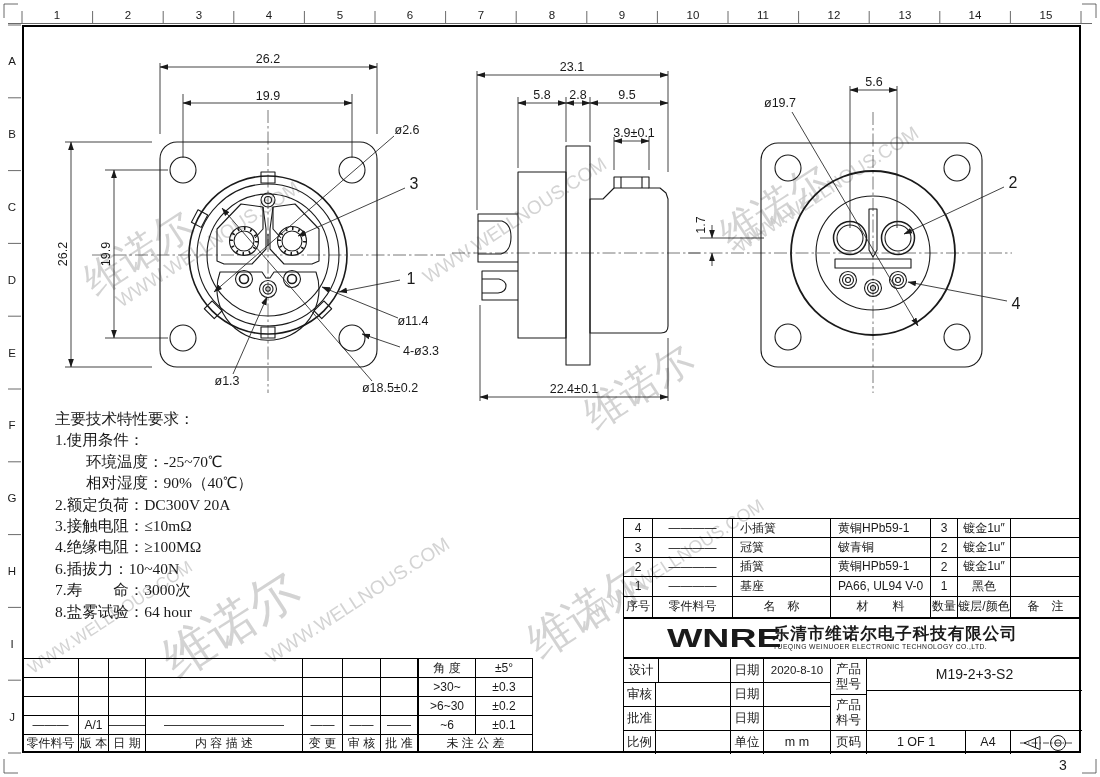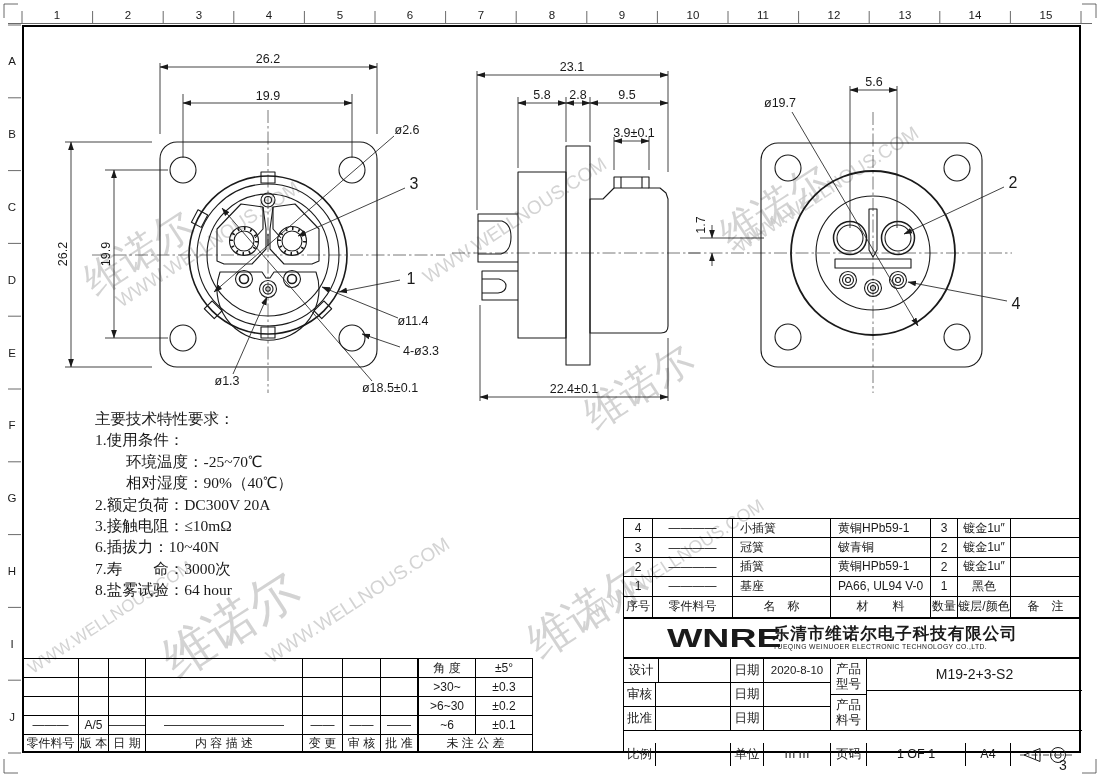--- a/index.html
+++ b/index.html
@@ -10,39 +10,39 @@
   #frame{position:absolute;left:22px;top:25px;width:1059px;height:728px;border:2.5px solid #000;
          box-sizing:border-box;z-index:2;}
   svg.draw{position:absolute;left:0;top:0;z-index:3;}
   .gnum{position:absolute;top:15px;transform:translate(-50%,-50%);font-size:11.5px;z-index:3;}
   .gltr{position:absolute;left:12px;transform:translate(-50%,-50%);font-size:11.5px;z-index:3;}
   .dim{position:absolute;transform:translate(-50%,-50%);font-size:12.5px;white-space:nowrap;z-index:4;}
   .dim.v{transform:translate(-50%,-50%) rotate(-90deg);}
   .dim.b{font-size:16px;}
   #tech{position:absolute;left:55px;top:408px;z-index:4;font-size:15.5px;line-height:21.4px;
         font-family:"Liberation Serif",serif;}
-  #tech div{white-space:pre;margin-left:40px;}
+  #tech div{white-space:pre;}
   .tbl{position:absolute;z-index:5;border:1.5px solid #000;box-sizing:border-box;display:grid;}
   .tbl>div{border-right:1px solid #000;border-bottom:1px solid #000;display:flex;align-items:center;
            justify-content:center;font-size:12px;white-space:pre;overflow:hidden;box-sizing:border-box;}
   .tbl>div.lastc{border-right:none;} .tbl>div.lastr{border-bottom:none;}
   .tbl>div.lft{justify-content:flex-start;padding-left:7px;}
   .sm{font-size:9.5px;} 
   #company{position:absolute;left:623px;top:618px;width:458px;height:40px;border:1.5px solid #000;
            box-sizing:border-box;z-index:5;display:flex;align-items:center;justify-content:center;gap:10px;}
   #logo{font-weight:900;font-size:25px;letter-spacing:0px;transform:scaleX(1.5);font-family:"Liberation Sans",sans-serif;}
   #cname{text-align:left;line-height:1;}
   #cname .cn{font-size:16.5px;font-weight:bold;letter-spacing:1px;}
   #cname .en{font-size:6.8px;letter-spacing:.4px;margin-top:2px;}
   #titleblock{position:absolute;left:623px;top:658px;width:458px;height:95px;border:1.5px solid #000;
               box-sizing:border-box;z-index:5;}
   #titleblock .cell{position:absolute;border-right:1px solid #000;border-bottom:1px solid #000;
                     box-sizing:border-box;display:flex;align-items:center;justify-content:center;
                     font-size:12.5px;white-space:pre;flex-direction:column;line-height:1.15;}
-  #titleblock .cell.nr{border-right:none;} #titleblock .cell.nb{border-bottom:none;margin-top:12px;}
+  #titleblock .cell.nr{border-right:none;} #titleblock .cell.nb{border-bottom:none;}
   #prod{position:absolute;left:533px;top:658px;width:90px;height:95px;border:1.5px solid #000;
         box-sizing:border-box;z-index:5;display:flex;flex-direction:column;align-items:center;
         justify-content:center;font-size:13px;line-height:1.5;}
   .shno{position:absolute;left:1063px;top:765px;transform:translate(-50%,-50%);font-size:14px;z-index:4;}
 </style>
 </head>
 <body>
 <div id="sheet">
 
 <div class="wm" style="left:88px;top:258px;font-size:40px;">维诺尔</div>
@@ -223,41 +223,42 @@
   <span class="dim" style="left:268px;top:59px">26.2</span>
   <span class="dim" style="left:268px;top:96px">19.9</span>
   <span class="dim v" style="left:63px;top:254px">26.2</span>
   <span class="dim v" style="left:106px;top:254px">19.9</span>
   <span class="dim" style="left:407px;top:130px">ø2.6</span>
   <span class="dim b" style="left:414px;top:184px">3</span>
   <span class="dim b" style="left:411px;top:279px">1</span>
   <span class="dim" style="left:413px;top:321px">ø11.4</span>
   <span class="dim" style="left:421px;top:351px">4-ø3.3</span>
   <span class="dim" style="left:227px;top:381px">ø1.3</span>
-  <span class="dim" style="left:390px;top:388px">ø18.5±0.1</span>
+  <span class="dim" style="left:390px;top:388px">ø18.5±0.2</span>
   <span class="dim" style="left:572px;top:67px">23.1</span>
   <span class="dim" style="left:542px;top:95px">5.8</span>
   <span class="dim" style="left:578px;top:95px">2.8</span>
   <span class="dim" style="left:627px;top:95px">9.5</span>
   <span class="dim" style="left:634px;top:133px">3.9±0.1</span>
   <span class="dim" style="left:574px;top:389px">22.4±0.1</span>
   <span class="dim" style="left:874px;top:82px">5.6</span>
   <span class="dim" style="left:780px;top:103px">ø19.7</span>
   <span class="dim b" style="left:1013px;top:183px">2</span>
   <span class="dim b" style="left:1016px;top:304px">4</span>
   <span class="dim v" style="left:701px;top:225px">1.7</span>
 </div>
 
 <div id="tech">
   <div>主要技术特性要求：</div>
   <div>1.使用条件：</div>
   <div>　　环境温度：-25~70℃</div>
   <div>　　相对湿度：90%（40℃）</div>
   <div>2.额定负荷：DC300V 20A</div>
   <div>3.接触电阻：≤10mΩ</div>
+  <div>4.绝缘电阻：≥100MΩ</div>
   <div>6.插拔力：10~40N</div>
   <div>7.寿　　命：3000次</div>
   <div>8.盐雾试验：64 hour</div>
 </div>
 
 <div class="tbl" id="bom" style="left:623px;top:518px;width:458px;height:100px;grid-template-columns:29px 80px 98px 100px 27px 53px 1fr;grid-template-rows:19.4px 19.4px 19.4px 19.4px 1fr;">
   <div>4</div>
   <div>————</div>
   <div class="lft">小插簧</div>
   <div class="lft">黄铜HPb59-1</div>
@@ -374,21 +375,21 @@
       <div></div>
       <div class="lastc"></div>
   <div></div>
       <div></div>
       <div></div>
       <div></div>
       <div></div>
       <div></div>
       <div class="lastc"></div>
   <div>———</div>
-  <div>A/5</div>
+  <div>A/1</div>
   <div>———</div>
   <div>——————————</div>
   <div>——</div>
   <div>——</div>
   <div class="lastc">——</div>
   <div class="lastr">零件料号</div>
   <div class="lastr">版 本</div>
   <div class="lastr">日 期</div>
   <div class="lastr">内 容 描 述</div>
   <div class="lastr">变 更</div>

